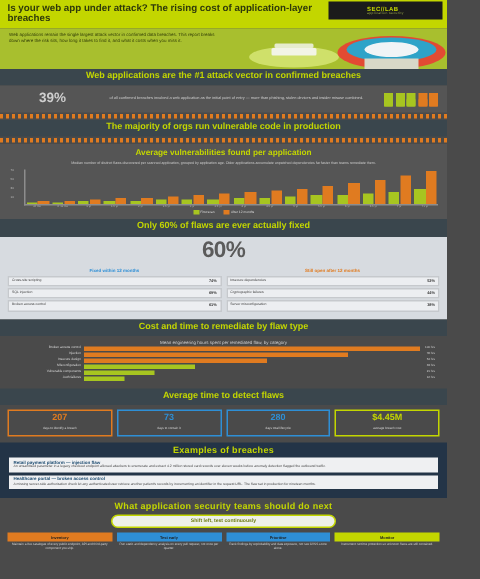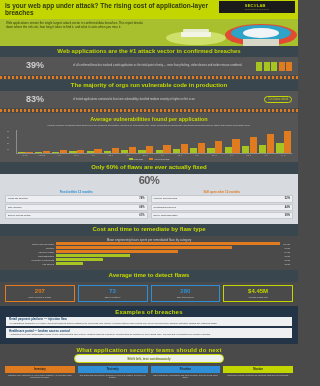--- a/index.html
+++ b/index.html
@@ -58,21 +58,21 @@
   .bar { width:45%; }
   .bar.g { background:#a7c520; }
   .bar.o { background:#e07b20; }
   .xlabels { display:flex; margin-left:10px; }
   .xlabels span { flex:1; font-size:1.9px; text-align:center; color:#bdbdbd; }
   .legend { display:flex; justify-content:center; gap:6px; font-size:2.2px; margin-top:1px;}
   .legend i { display:inline-block; width:4px; height:2.5px; margin-right:1px; vertical-align:middle;}
 
   
   .lightband { background:#d7dbe0; color:#3a3a3a; }
-  .huge { font-size:11px; font-weight:bold; text-align:center; color:#5b5b5b; letter-spacing:-.5px;}
+  .huge { font-size:15px; font-weight:bold; text-align:center; color:#5b5b5b; letter-spacing:-.5px;}
   .cmp { display:flex; gap:3px; padding:2px 5px 4px; }
   .cmp-col { flex:1; }
   .cmp-h { font-size:3px; font-weight:bold; text-align:center; padding:1px; }
   .cmp-h.blue { color:#2e8fd6; }
   .cmp-h.orange { color:#e07b20; }
   .cmp-row { background:#eceef1; border:0.4px solid #c6c9cd; margin-bottom:1px; padding:1px 2px; font-size:2.3px; display:flex; justify-content:space-between;}
   .cmp-row b { font-size:2.6px; }
 
   
   .hbar-sec { background:#4a4a4a; padding:3px 8px 4px; }
@@ -162,25 +162,20 @@
           <i></i>
           <b></b>
         </span>
     </div>
   </div>
   <div class="dots"></div>
 
   <div class="band-head">
     <h2>The majority of orgs run vulnerable code in production</h2>
   </div>
-  <div class="stat-row">
-    <div class="bigpct">83%</div>
-    <div class="stat-copy">of tested applications contained at least one vulnerability classified medium severity or higher on first scan.</div>
-    <div class="opt-btn">1 in 5 was critical</div>
-  </div>
   <div class="dots"></div>
 
   <div class="chart-wrap">
     <div class="chart-title">Average vulnerabilities found per application</div>
     <div class="chart-note">Median number of distinct flaws discovered per scanned application, grouped by application age. Older applications accumulate unpatched dependencies far faster than teams remediate them.</div>
     <div class="chart" id="chart">
         <div class="grp">
           <div class="bar g" style="height: 4.28571%;"></div>
           <div class="bar o" style="height: 7.14286%;"></div>
         </div>

